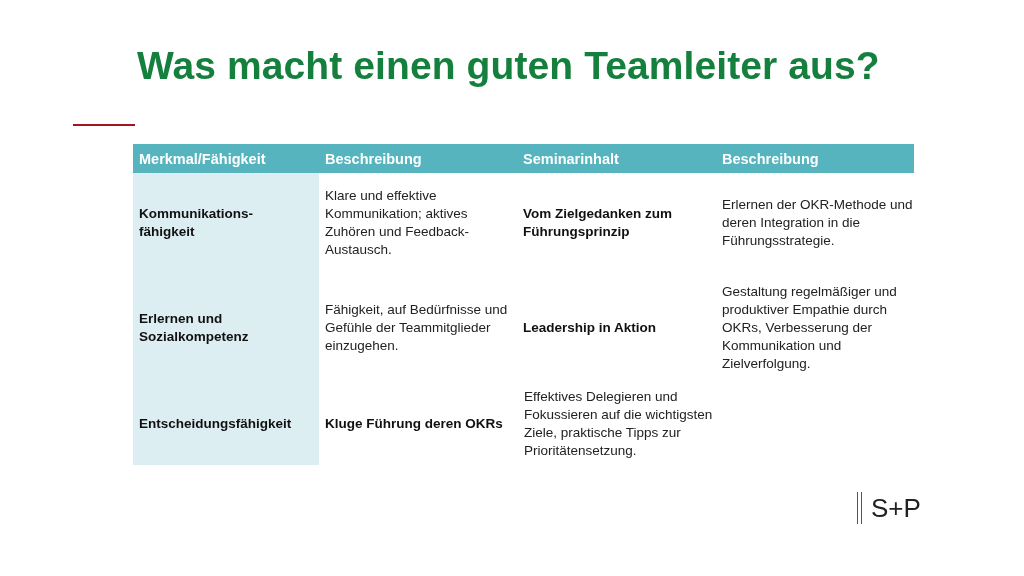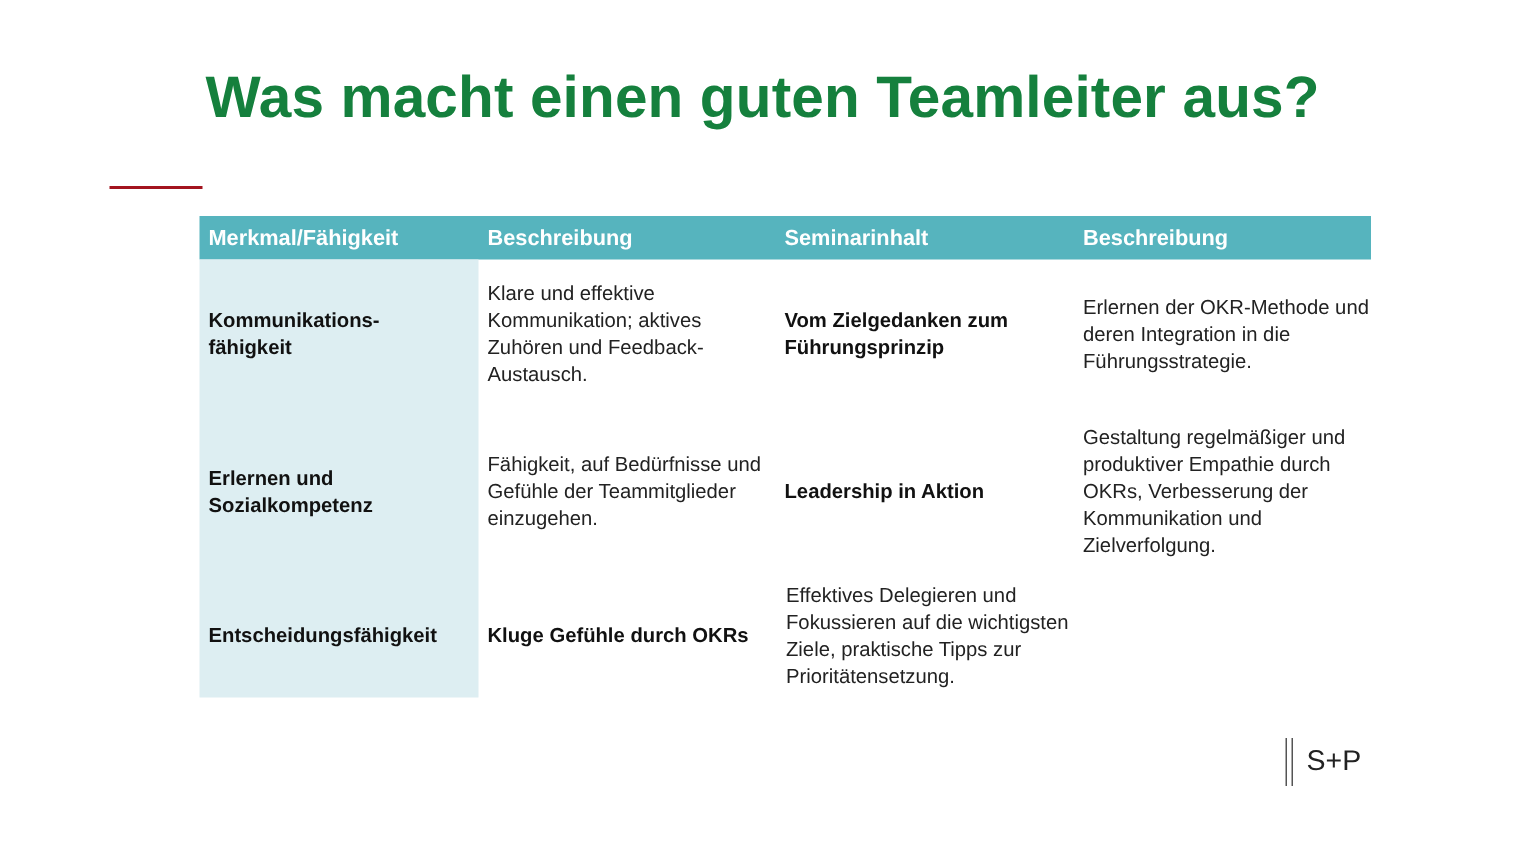--- a/index.html
+++ b/index.html
@@ -92,21 +92,21 @@
       height: 32px;
     }
     .logo-bar {
       width: 1px;
       height: 32px;
       background: #555;
       margin-right: 3px;
     }
     .logo-text {
       margin-left: 6px;
-      font-size: 19px;
+      font-size: 26px;
       color: #222;
     }
   </style>
 </head>
 <body>
 
 <div class="slide-title">Was macht einen guten Teamleiter aus?</div>
 <div class="accent-line"></div>
 
 <div class="table">
@@ -130,21 +130,21 @@
 
     <div class="row r2">
       <div class="cell c1 bold">Erlernen und Sozialkompetenz</div>
       <div class="cell c2 normal">Fähigkeit, auf Bedürfnisse und Gefühle der Teammitglieder einzugehen.</div>
       <div class="cell c3 bold">Leadership in Aktion</div>
       <div class="cell c4 normal">Gestaltung regelmäßiger und produktiver Empathie durch OKRs, Verbesserung der Kommunikation und Zielverfolgung.</div>
     </div>
 
     <div class="row r3">
       <div class="cell c1 bold">Entscheidungsfähigkeit</div>
-      <div class="cell c3 bold">Kluge Gefühle durch OKRs</div>
+      <div class="cell c3 bold">Kluge Führung deren OKRs</div>
       <div class="cell c4 normal">Effektives Delegieren und Fokussieren auf die wichtigsten Ziele, praktische Tipps zur Prioritätensetzung.</div>
     </div>
   </div>
 </div>
 
 <div class="logo">
   <div class="logo-bar"></div>
   <div class="logo-bar"></div>
   <div class="logo-text">S+P</div>
 </div>

